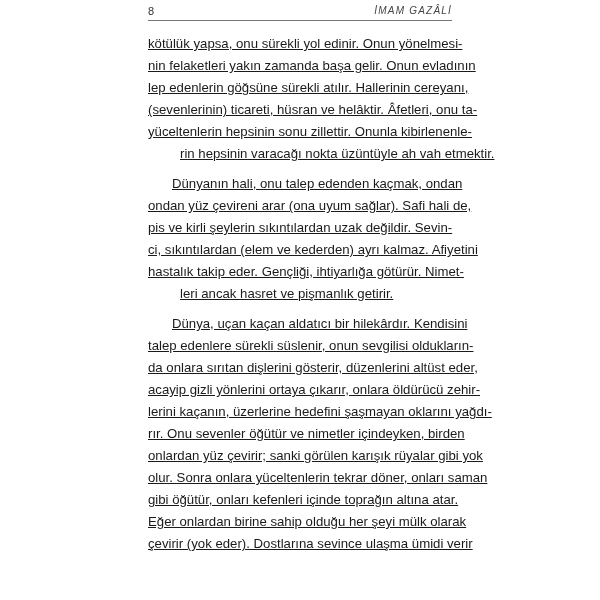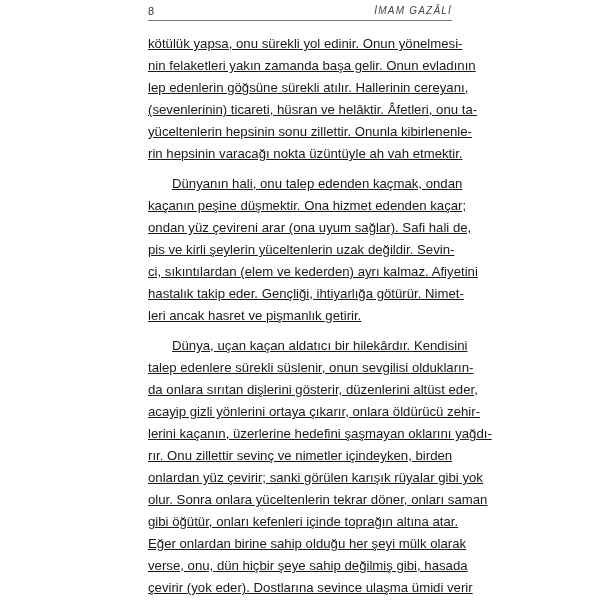--- a/index.html
+++ b/index.html
@@ -4,21 +4,21 @@
 <style>
   html, body { margin: 0; padding: 0; background: #ffffff; }
   body { width: 600px; height: 600px; position: relative; overflow: hidden; }
   .page { position: absolute; left: 0; top: 0; width: 600px; height: 600px; background: #fff; }
   .header { position: absolute; left: 148px; top: 4px; width: 304px; height: 16px; border-bottom: 1px solid #777; }
   .page-number { position: absolute; left: 0; top: 0; font-family: "Liberation Sans", sans-serif; font-size: 11px; color: #333; line-height: 14px; }
   .running-title { position: absolute; right: 0; top: 0; font-family: "Liberation Sans", sans-serif; font-size: 10px; letter-spacing: 1.2px; color: #444; line-height: 14px; font-style: italic; }
   .body-text { position: absolute; left: 148px; top: 33px; width: 304px; font-family: "Liberation Sans", sans-serif; font-size: 13.2px; line-height: 22px; color: #1a1a1a; }
   .para { margin: 0 0 8px 0; text-decoration: underline; }
   .line { display: block; white-space: nowrap; text-align: justify; text-align-last: justify; height: 22px; overflow: visible; }
-  .line.last { text-align-last: left; }
+  .line.last { text-align-last: left; margin-left: 32px; }
   .line.indent { padding-left: 24px; }
 </style>
 </head>
 <body>
 
 <div class="page">
   <div class="header">
     <span class="page-number">8</span>
     <span class="running-title">İMAM GAZÂLİ</span>
   </div>
@@ -27,36 +27,34 @@
     <p class="para">
       <span class="line">kötülük yapsa, onu sürekli yol edinir. Onun yönelmesi-</span>
       <span class="line">nin felaketleri yakın zamanda başa gelir. Onun evladının</span>
       <span class="line">lep edenlerin göğsüne sürekli atılır. Hallerinin cereyanı,</span>
       <span class="line">(sevenlerinin) ticareti, hüsran ve helâktir. Âfetleri, onu ta-</span>
       <span class="line">yüceltenlerin hepsinin sonu zillettir. Onunla kibirlenenle-</span>
       <span class="line last">rin hepsinin varacağı nokta üzüntüyle ah vah etmektir.</span>
     </p>
     <p class="para">
       <span class="line indent">Dünyanın hali, onu talep edenden kaçmak, ondan</span>
-      <span class="line">kaçanın peşine düşmektir. Ona hizmet edenden kaçar;</span>
       <span class="line">ondan yüz çevireni arar (ona uyum sağlar). Safi hali de,</span>
-      <span class="line">pis ve kirli şeylerin yüceltenlerin uzak değildir. Sevin-</span>
+      <span class="line">pis ve kirli şeylerin sıkıntılardan uzak değildir. Sevin-</span>
       <span class="line">ci, sıkıntılardan (elem ve kederden) ayrı kalmaz. Afiyetini</span>
       <span class="line">hastalık takip eder. Gençliği, ihtiyarlığa götürür. Nimet-</span>
       <span class="line last">leri ancak hasret ve pişmanlık getirir.</span>
     </p>
     <p class="para">
       <span class="line indent">Dünya, uçan kaçan aldatıcı bir hilekârdır. Kendisini</span>
       <span class="line">talep edenlere sürekli süslenir, onun sevgilisi oldukların-</span>
       <span class="line">da onlara sırıtan dişlerini gösterir, düzenlerini altüst eder,</span>
       <span class="line">acayip gizli yönlerini ortaya çıkarır, onlara öldürücü zehir-</span>
       <span class="line">lerini kaçanın, üzerlerine hedefini şaşmayan oklarını yağdı-</span>
-      <span class="line">rır. Onu zillettir sevinç ve nimetler içindeyken, birden</span>
+      <span class="line">rır. Onu sevenler öğütür ve nimetler içindeyken, birden</span>
       <span class="line">onlardan yüz çevirir; sanki görülen karışık rüyalar gibi yok</span>
       <span class="line">olur. Sonra onlara yüceltenlerin tekrar döner, onları saman</span>
       <span class="line">gibi öğütür, onları kefenleri içinde toprağın altına atar.</span>
       <span class="line">Eğer onlardan birine sahip olduğu her şeyi mülk olarak</span>
-      <span class="line">verse, onu, dün hiçbir şeye sahip değilmiş gibi, hasada</span>
       <span class="line">çevirir (yok eder). Dostlarına sevince ulaşma ümidi verir</span>
 
     </p>
   </div>
 </div>
 
 </body></html>

